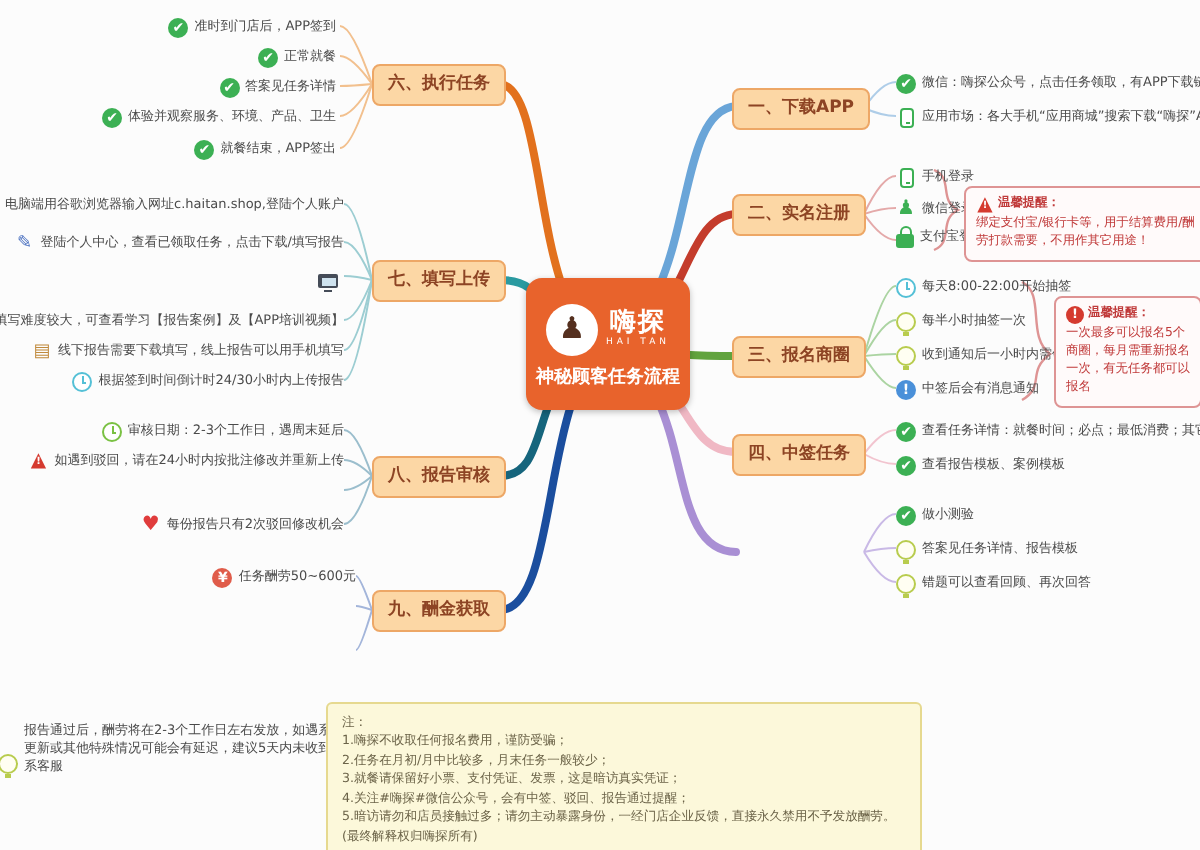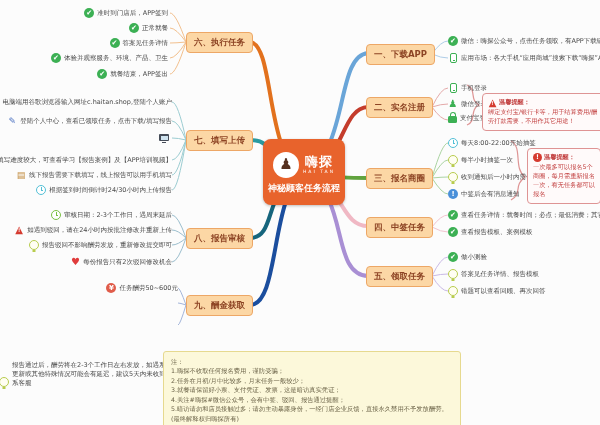--- a/index.html
+++ b/index.html
@@ -19,21 +19,21 @@
   .brand .nm{font-size:13px;font-weight:bold;letter-spacing:1px;line-height:1.1;}
   .brand .en{font-size:4.5px;letter-spacing:2px;line-height:1.2;}
   .c-title{color:#fff;font-size:9px;font-weight:bold;margin-top:4px;white-space:nowrap;}
 
   
   .blabel{position:absolute;z-index:4;background:#fcd7a5;border:1px solid #eda766;border-radius:4px;
           color:#8d4424;font-size:8.5px;font-weight:bold;padding:4px 7px;white-space:nowrap;
           height:11px;line-height:11px;text-align:right;}
 
   
-  .leaf{position:absolute;z-index:4;display:flex;align-items:flex-start;white-space:nowrap;
+  .leaf{position:absolute;z-index:4;display:flex;align-items:flex-end;white-space:nowrap;
         font-size:6.5px;color:#4a4a4a;height:11px;}
   .leaf .lt{line-height:11px;}
   .leaf.wrap{white-space:normal;height:auto;align-items:flex-end;margin-top:48px;}
   .leaf.wrap .lt{width:166px;line-height:1.35;text-align:left;}
 
   
   .ic{display:inline-flex;align-items:center;justify-content:center;width:10px;height:10px;
       border-radius:50%;font-size:7px;line-height:1;color:#fff;flex:0 0 auto;margin-right:3px;
       position:relative;box-sizing:border-box;}
   .ic-check{background:#3cb054;}.ic-check::before{content:"✔";}
@@ -150,21 +150,20 @@
         <span class="en">HAI TAN</span>
       </span>
     </div>
     <div class="c-title">神秘顾客任务流程</div>
   </div>
 
   <div class="blabel" style="left:366px;top:44px">一、下载APP</div>
   <div class="blabel" style="left:366px;top:97px">二、实名注册</div>
   <div class="blabel" style="left:366px;top:168px">三、报名商圈</div>
   <div class="blabel" style="left:366px;top:217px">四、中签任务</div>
-  <div class="blabel" style="left:366px;top:266px">五、领取任务</div>
 
   <div class="blabel" style="left:186px;top:32px">六、执行任务</div>
   <div class="blabel" style="left:186px;top:228px">八、报告审核</div>
   <div class="blabel" style="left:186px;top:130px">七、填写上传</div>
   <div class="blabel" style="left:186px;top:295px">九、酬金获取</div>
 
   <div class="leaf" style="left:448px;top:36px">
     <span class="ic ic-check"></span>
     <span class="lt">微信：嗨探公众号，点击任务领取，有APP下载链接</span>
   </div>
@@ -286,24 +285,20 @@
     <span class="lt">根据签到时间倒计时24/30小时内上传报告</span>
   </div>
 
   <div class="leaf" style="right:428px;top:210px">
     <span class="ic ic-clockg"></span>
     <span class="lt">审核日期：2-3个工作日，遇周末延后</span>
   </div>
   <div class="leaf" style="right:428px;top:225px">
     <span class="ic ic-warn"></span>
     <span class="lt">如遇到驳回，请在24小时内按批注修改并重新上传</span>
-  </div>
-  <div class="leaf" style="right:428px;top:240px">
-    <span class="ic ic-bulb"></span>
-    <span class="lt">报告驳回不影响酬劳发放，重新修改提交即可</span>
   </div>
   <div class="leaf" style="right:428px;top:257px">
     <span class="ic ic-heart"></span>
     <span class="lt">每份报告只有2次驳回修改机会</span>
   </div>
 
   <div class="leaf" style="right:422px;top:283px">
     <span class="ic ic-money"></span>
     <span class="lt">任务酬劳50~600元</span>
   </div>

